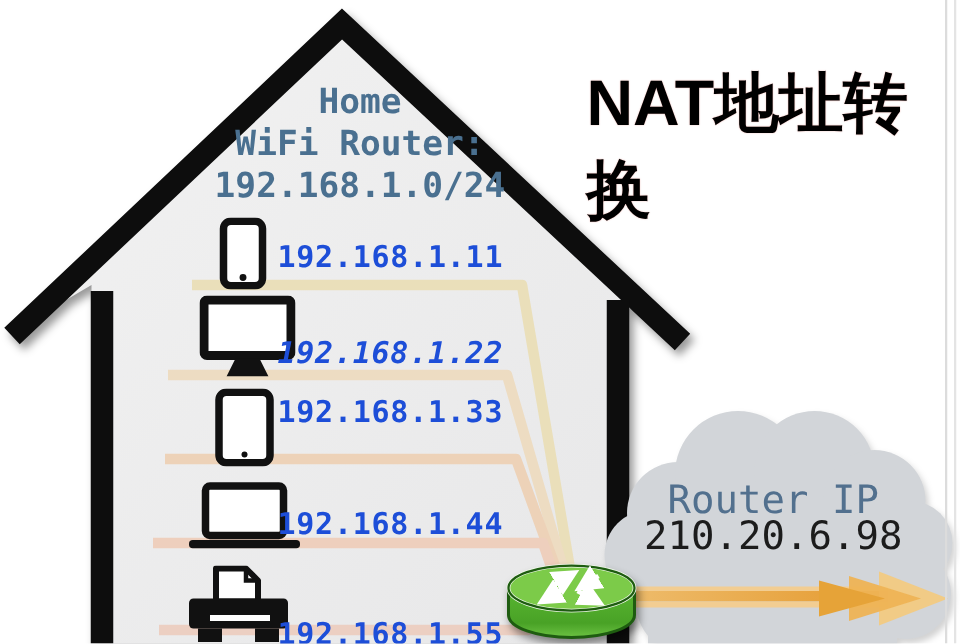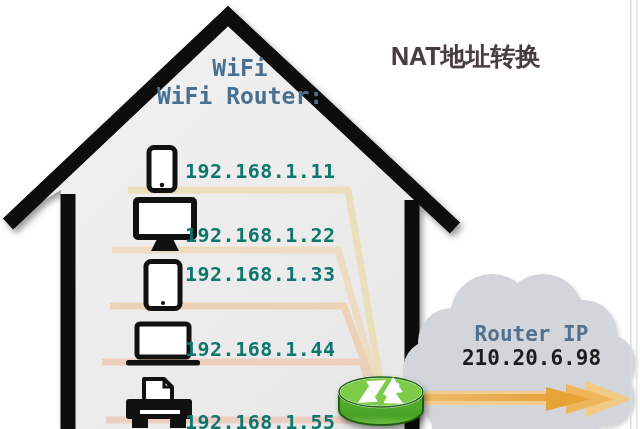--- a/index.html
+++ b/index.html
@@ -3,29 +3,29 @@
 <meta charset="utf-8">
 <style>
   html,body{margin:0;padding:0;}
   body{width:640px;height:429px;position:relative;overflow:hidden;background:#ffffff;
        font-family:"DejaVu Sans Mono",monospace;}
   .abs{position:absolute;}
   #scene{position:absolute;left:0;top:0;width:640px;height:429px;}
 
   
   .title{left:391px;top:40px;width:240px;font-family:"Liberation Sans",sans-serif;
-         font-weight:bold;font-size:25px;color:#404040;letter-spacing:0px;
+         font-weight:bold;font-size:43px;color:#000000;letter-spacing:0px;
          text-shadow:0 0 1px rgba(203,32,21,.4);}
   .home-block{left:110px;top:54px;width:260px;text-align:center;color:#4a7090;
               font-weight:bold;line-height:28px;font-size:23px;}
   .home-block .l3{font-size:23px;}
-  .ip-label{position:absolute;left:185px;font-weight:bold;font-size:20px;color:#0f766e;
+  .ip-label{position:absolute;left:185px;font-weight:bold;font-size:20px;color:#1d4ed8;
             letter-spacing:0.5px;white-space:nowrap;}
-  .cloud-text{left:444px;top:322px;width:175px;text-align:center;font-weight:bold;
-              font-size:21px;line-height:24px;color:#52708e;}
+  .cloud-text{left:428px;top:322px;width:175px;text-align:center;font-weight:normal;
+              font-size:26px;line-height:24px;color:#52708e;}
   .cloud-text .pub-ip{color:#1c1c1c;}
 
   
   .dev{position:absolute;}
 </style>
 </head>
 <body>
 
 <svg id="scene" xmlns="http://www.w3.org/2000/svg" viewBox="0 0 640 429">
   <defs>
@@ -97,40 +97,41 @@
     </g>
   </g>
 
   <rect x="630" y="0" width="1.5" height="429" fill="#dcdcdc"></rect>
   <rect x="636" y="0" width="1.5" height="429" fill="#e4e4e4"></rect>
 </svg>
 
 <div class="abs title">NAT地址转换</div>
 
 <div class="abs home-block">
-  <div>WiFi</div>
+  <div>Home</div>
   <div>WiFi Router:</div>
+  <div class="l3">192.168.1.0/24</div>
 </div>
 
 <div class="abs cloud-text">
   <div>Router IP</div>
   <div class="pub-ip">210.20.6.98</div>
 </div>
 
 <svg class="dev" style="left:146px;top:145px;width:32px;height:48px;" viewBox="0 0 32 48">
   <rect x="3" y="2.5" width="26" height="43" rx="5" fill="#ffffff" stroke="#111111" stroke-width="5"></rect>
   <circle cx="16" cy="40" r="2.3" fill="#111111"></circle>
 </svg>
 <span class="ip-label" style="top:159px;">192.168.1.11</span>
 
 <svg class="dev" style="left:133px;top:197px;width:64px;height:54px;" viewBox="0 0 64 54">
   <rect x="3" y="3" width="58" height="37" rx="2" fill="#ffffff" stroke="#111111" stroke-width="6"></rect>
   <polygon points="24,42 40,42 46,54 18,54" fill="#111111"></polygon>
 </svg>
-<span class="ip-label" style="top:223px;">192.168.1.22</span>
+<span class="ip-label" style="top:223px;font-style:italic;">192.168.1.22</span>
 
 <svg class="dev" style="left:143px;top:259px;width:40px;height:52px;" viewBox="0 0 40 52">
   <rect x="3" y="2.5" width="34" height="47" rx="5" fill="#ffffff" stroke="#111111" stroke-width="5"></rect>
   <circle cx="20" cy="44" r="2" fill="#111111"></circle>
 </svg>
 <span class="ip-label" style="top:262px;">192.168.1.33</span>
 
 <svg class="dev" style="left:124px;top:321px;width:78px;height:46px;" viewBox="0 0 78 46">
   <rect x="13" y="3" width="52" height="33" rx="3" fill="#ffffff" stroke="#111111" stroke-width="5"></rect>
   <rect x="2" y="39" width="74" height="5.5" rx="2.5" fill="#111111"></rect>

